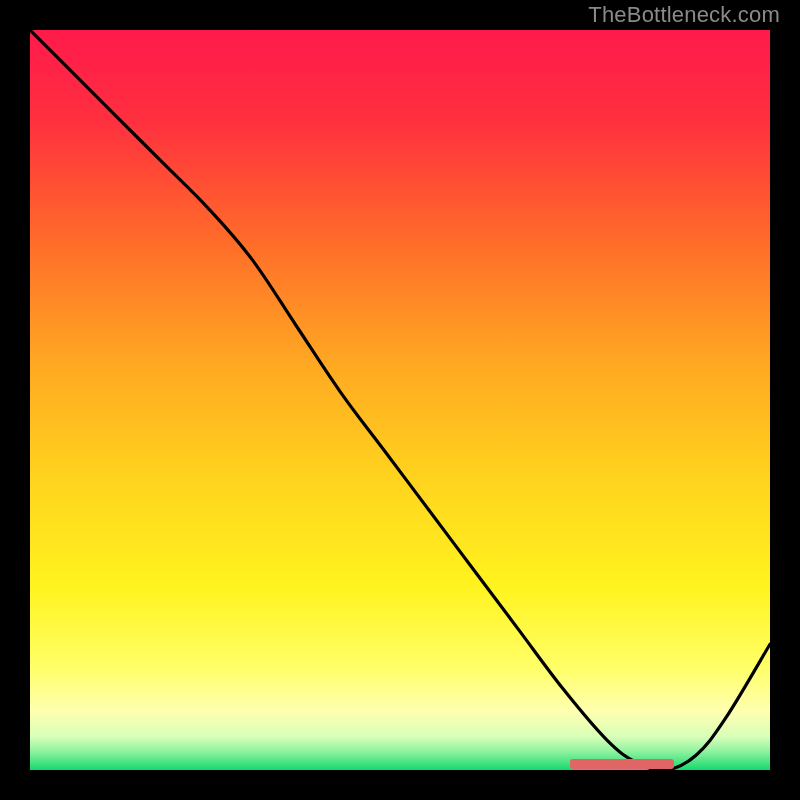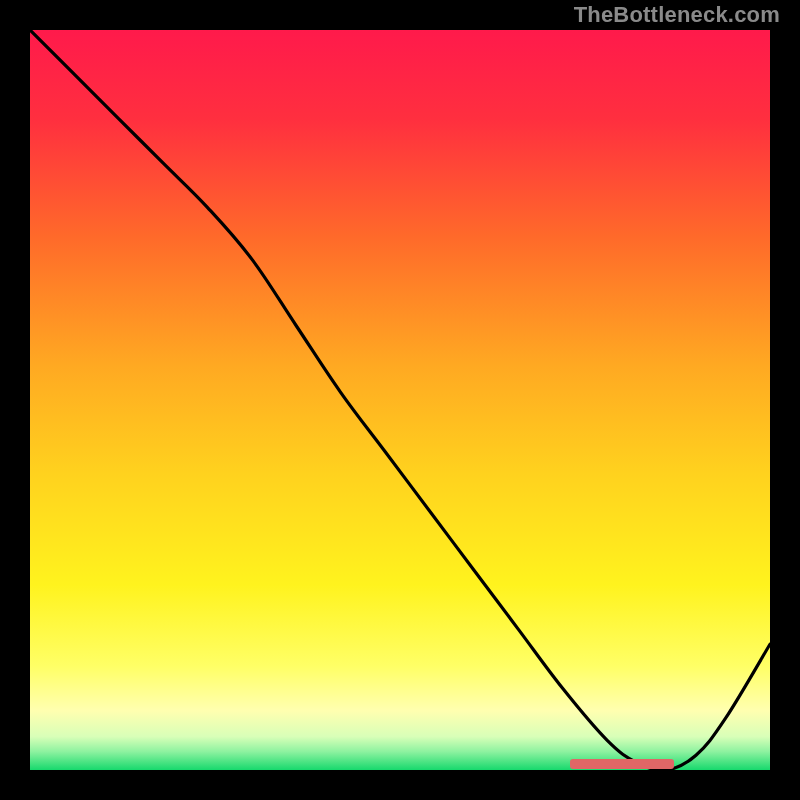--- a/index.html
+++ b/index.html
@@ -14,21 +14,21 @@
   .frame {
     position: relative;
     width: 800px;
     height: 800px;
   }
   .watermark {
     position: absolute;
     top: 2px;
     right: 20px;
     font-size: 22px;
-    font-weight: 700;
+    font-weight: 400;
     color: #8a8a8a;
     letter-spacing: 0.2px;
   }
   .plot {
     position: absolute;
     top: 30px;
     left: 30px;
     width: 740px;
     height: 740px;
     box-sizing: border-box;

